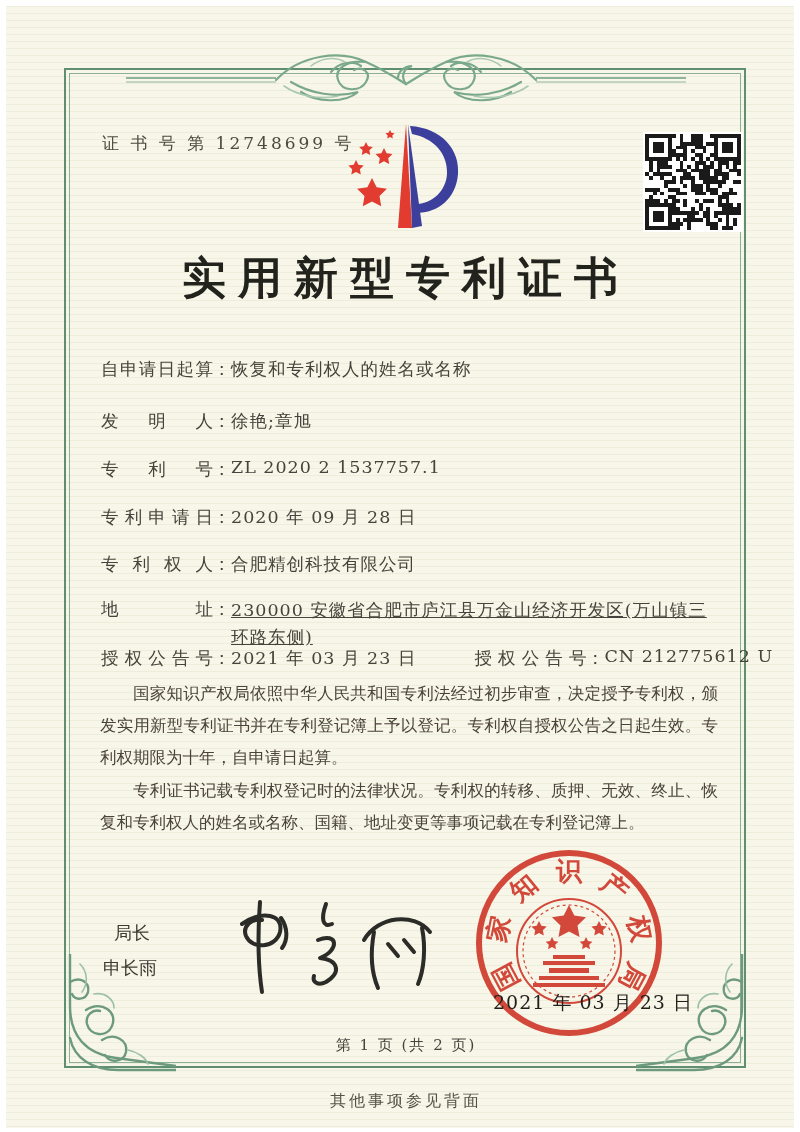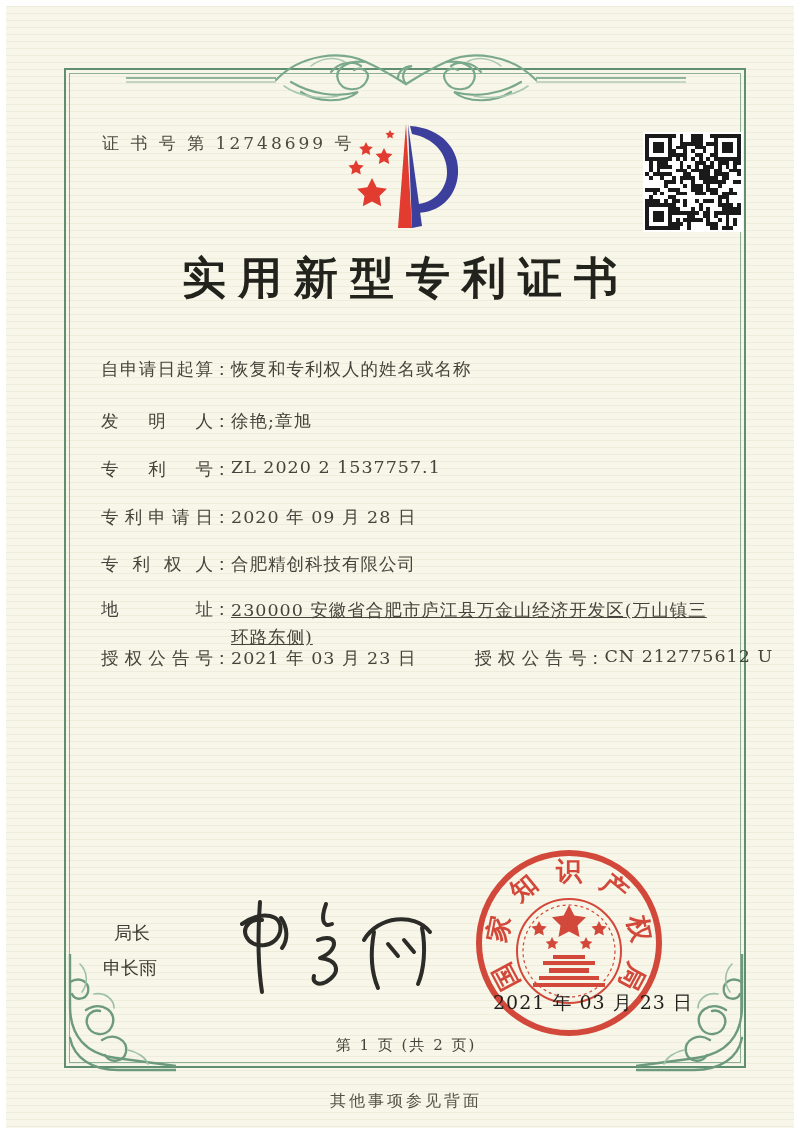--- a/index.html
+++ b/index.html
@@ -411,20 +411,24 @@
       <span class="flabel">专利权人</span><span class="fcolon">：</span><span class="fvalue">合肥精创科技有限公司</span>
     </div>
     <div class="frow" style="top:248px">
       <span class="flabel">地址</span><span class="fcolon">：</span><span class="fvalue wrap">230000 安徽省合肥市庐江县万金山经济开发区(万山镇三环路东侧)</span>
     </div>
     <div class="frow" style="top:297px">
       <span class="flabel">授权公告号</span><span class="fcolon">：</span><span class="fvalue">2021 年 03 月 23 日</span><span class="pair2"><span class="flabel">授权公告号</span><span class="fcolon">：</span><span class="fvalue">CN 212775612 U</span></span>
     </div>
   </div>
 
+  <div class="paras">
+    <p>国家知识产权局依照中华人民共和国专利法经过初步审查，决定授予专利权，颁发实用新型专利证书并在专利登记簿上予以登记。专利权自授权公告之日起生效。专利权期限为十年，自申请日起算。</p>
+    <p>专利证书记载专利权登记时的法律状况。专利权的转移、质押、无效、终止、恢复和专利权人的姓名或名称、国籍、地址变更等事项记载在专利登记簿上。</p>
+  </div>
 
   <div class="sig-title">局长</div>
   <div class="sig-name">申长雨</div>
 
   <svg class="signature" width="230" height="112" viewBox="0 0 230 112">
     <g fill="none" stroke="#2b2b28" stroke-width="4" stroke-linecap="round" stroke-linejoin="round">
       <path d="M42,14 C40,42 40,78 44,104"></path>
       <path d="M24,36 C44,22 66,26 62,44 C58,60 34,62 28,48 C24,38 34,30 44,32"></path>
       <path d="M63,30 C70,40 70,52 64,60"></path>
       <path d="M108,16 C103,30 104,40 114,36"></path>

